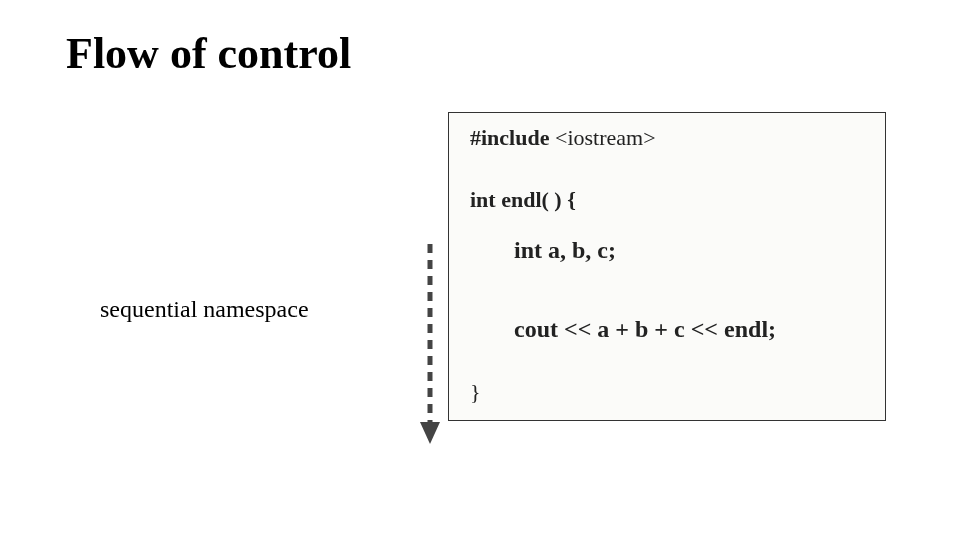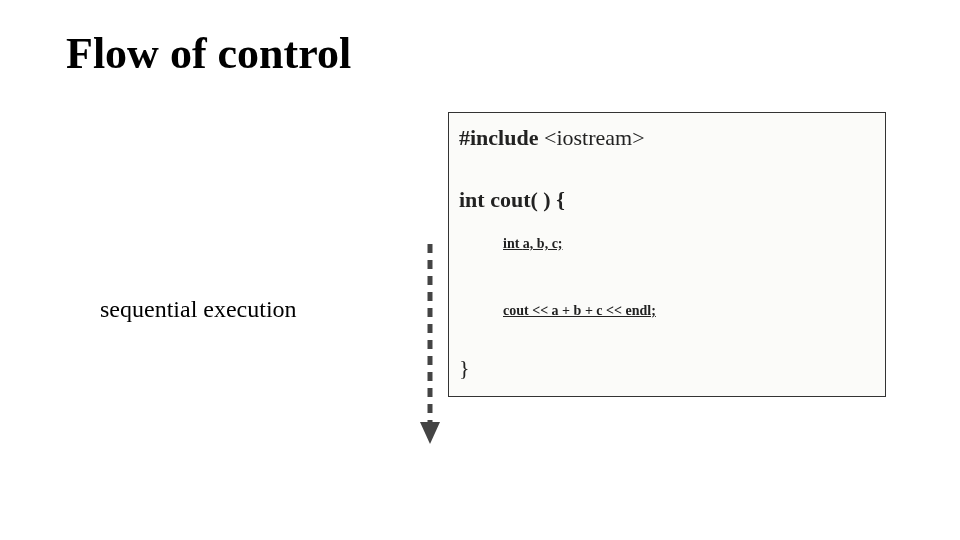--- a/index.html
+++ b/index.html
@@ -2,44 +2,44 @@
 <html><head>
 <meta charset="utf-8">
 <style>
   * { margin: 0; padding: 0; box-sizing: border-box; }
   html, body { width: 960px; height: 540px; background: #fff; font-family: "Times New Roman", Times, serif; }
   .slide { position: relative; width: 960px; height: 540px; }
   .title { position: absolute; left: 66px; top: 28px; font-size: 44px; font-weight: bold; color: #000; }
   .label { position: absolute; left: 100px; top: 296px; font-size: 24px; color: #000; }
   .arrow { position: absolute; left: 418px; top: 244px; width: 24px; height: 200px; }
   .codebox { position: absolute; left: 448px; top: 112px; width: 438px; border: 1px solid #333; background: #fbfbf9; padding: 8px 10px 10px 10px; }
-  .codebox .line { font-size: 22px; color: #222; line-height: 1.2; margin: 4px 0; }
+  .codebox .line { font-size: 22px; color: #222; line-height: 1.2; margin: 4px 11px; }
   .codebox .gap { height: 14px; }
-  .codebox .indent { padding-left: 44px; font-weight: bold; font-size: 14px; text-decoration: underline; }
+  .codebox .indent { padding-left: 44px; font-weight: bold; font-size: 24px; }
   .b { font-weight: bold; }
 </style>
 </head>
 <body>
 
 <div class="slide">
 
   <div class="title">Flow of control</div>
 
-  <div class="label">sequential execution</div>
+  <div class="label">sequential namespace</div>
 
   <svg class="arrow" viewBox="0 0 24 200">
     <line x1="12" y1="0" x2="12" y2="178" stroke="#444" stroke-width="5" stroke-dasharray="9 7"></line>
     <polygon points="12,200 2,178 22,178" fill="#444"></polygon>
   </svg>
 
   <div class="codebox">
     <div class="line"><span class="b">#include</span><span> &lt;iostream&gt;</span></div>
     <div class="gap"></div>
     <div class="gap"></div>
-    <div class="line"><span class="b">int </span><span class="b">cout( ) {</span></div>
+    <div class="line"><span class="b">int </span><span class="b">endl( ) {</span></div>
     <div class="gap"></div>
     <div class="line indent"><span>int </span><span>a, b, c;</span></div>
     <div class="gap"></div>
     <div class="gap"></div>
     <div class="gap"></div>
     <div class="line indent">cout &lt;&lt; a + b + c &lt;&lt; endl;</div>
     <div class="gap"></div>
     <div class="gap"></div>
     <div class="line">}</div>
   </div>

